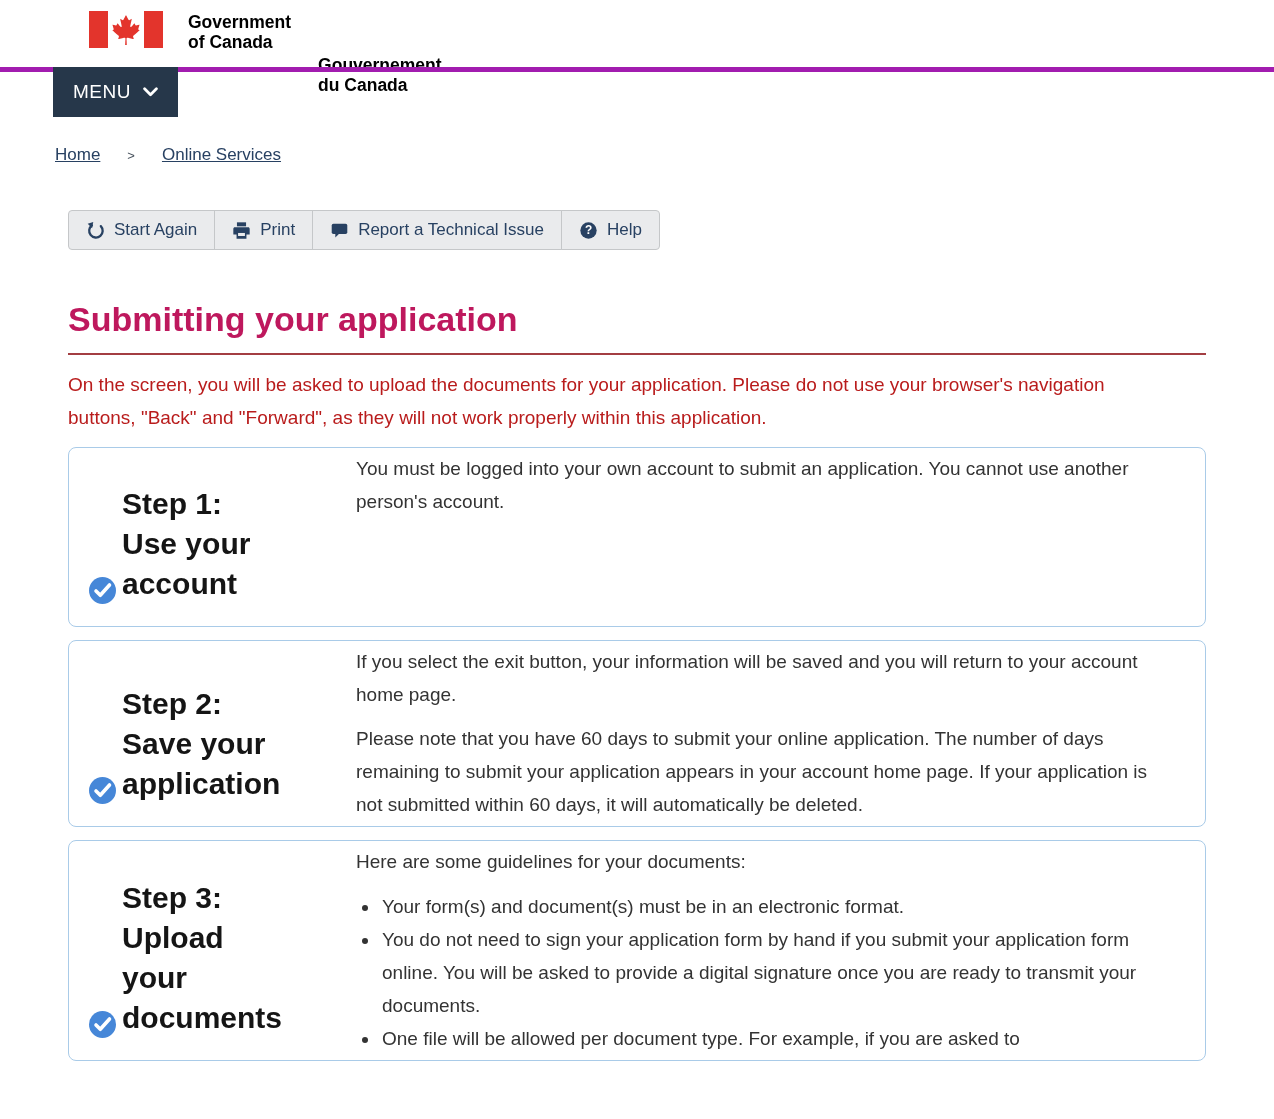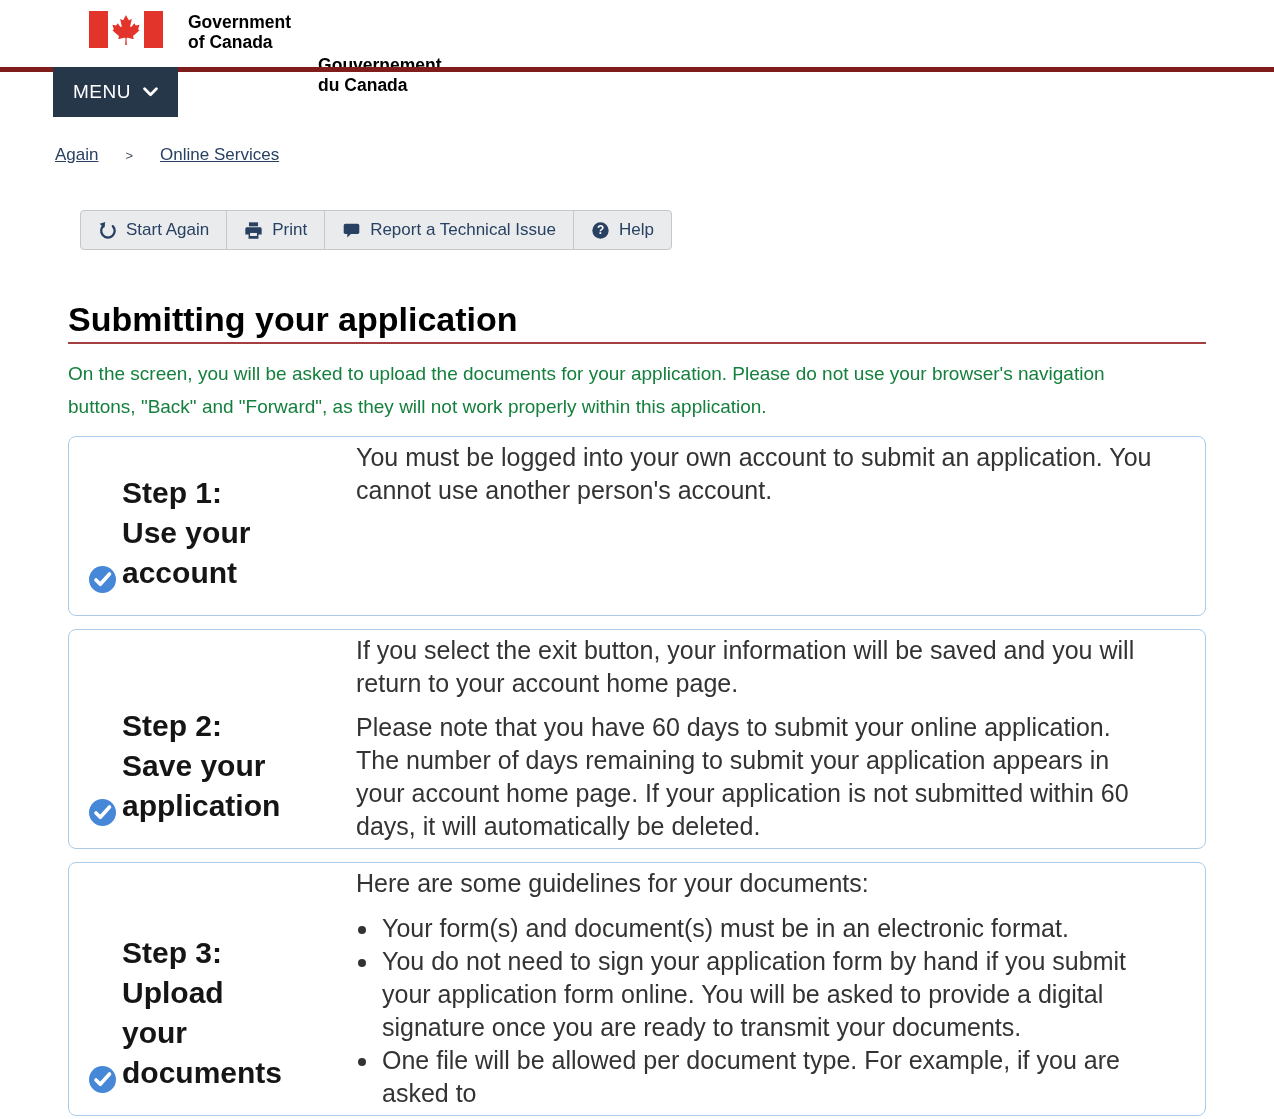--- a/index.html
+++ b/index.html
@@ -13,64 +13,64 @@
   
   .gc-header { height: 67px; padding: 11px 0 0 89px; display: flex; align-items: flex-start; }
   .flag { position: relative; width: 74px; height: 37px; background: #fff; flex: none; }
   .flag .bar { position: absolute; top: 0; width: 19px; height: 100%; background: #E3342C; }
   .flag .bar.left { left: 0; } .flag .bar.right { right: 0; }
   .flag svg { position: absolute; left: 50%; top: 50%; transform: translate(-50%,-50%); width: 30px; height: 30px; }
   .wordmark { font-weight: bold; font-size: 17.5px; line-height: 20px; color: #000; white-space: pre-line; margin-top: 1px; }
   .wordmark.en { margin-left: 25px; } .wordmark.fr { margin-left: 27px; margin-top: 44px; }
 
   
-  .menu-bar { position: relative; height: 5px; background: #7f1d1d; }
+  .menu-bar { position: relative; height: 5px; background: #a21caf; }
   .menu-btn {
     position: absolute; left: 53px; top: 0; width: 125px; height: 50px;
     background: #26374A; color: #fff; border: 0; cursor: pointer;
     font-family: inherit; font-size: 19px; letter-spacing: .5px;
     display: flex; align-items: center; justify-content: center; gap: 12px;
   }
 
   
   .breadcrumb { margin: 73px 0 0 55px; font-size: 17px; display: flex; align-items: center; gap: 27px; }
   .breadcrumb a { color: #284162; text-decoration: underline; cursor: pointer; }
   .breadcrumb .sep { font-size: 13px; color: #49535e; }
 
   
   .toolbar { margin: 45px 0 0 68px; display: inline-flex; }
   .tb-btn {
     height: 40px; padding: 0 17px; margin-left: -1px;
     background: #EAEBED; border: 1px solid #C5C7C9; color: #284162;
     font-family: inherit; font-size: 17px; cursor: pointer;
     display: flex; align-items: center; gap: 9px;
   }
-  .tb-btn:first-child { margin-left: 12px; border-radius: 4px 0 0 4px; justify-content: flex-end; }
+  .tb-btn:first-child { margin-left: 0; border-radius: 4px 0 0 4px; justify-content: flex-end; }
   .tb-btn:last-child { border-radius: 0 4px 4px 0; }
   .tb-btn svg { flex: none; }
 
   
   h1.page-title {
     margin: 50px 0 0 68px; width: 1138px;
-    font-size: 34px; font-weight: bold; color: #000000;
-    padding-bottom: 3px; border-bottom: 2px solid #A33E42;
+    font-size: 34px; font-weight: bold; color: #be185d;
+    padding-bottom: 14px; border-bottom: 2px solid #A33E42;
   }
-  p.intro { margin: 13px 0 0 68px; max-width: 1040px; font-size: 19px; line-height: 33px; color: #15803d; }
+  p.intro { margin: 13px 0 0 68px; max-width: 1040px; font-size: 19px; line-height: 33px; color: #b91c1c; }
 
   
   .step-card {
     margin: 0 0 13px 68px; width: 1138px;
     border: 1px solid #A9CBE8; border-radius: 8px; background: #fff;
     display: flex;
   }
   .step-card.first { margin-top: 13px; }
   .step-left { width: 287px; flex: none; padding: 36px 0 22px 20px; display: flex; align-items: flex-end; gap: 6px; }
   .check { flex: none; margin-top: 5px; width: 27px; height: 27px; }
   .step-heading { margin: 0; font-size: 30px; line-height: 40px; font-weight: bold; color: #151515; white-space: pre-line; }
-  .step-body { flex: 1; padding: 4px 52px 5px 0; font-size: 25px; line-height: 33px; color: #333; }
+  .step-body { flex: 1; padding: 4px 52px 5px 0; font-size: 19px; line-height: 33px; color: #333; }
   .step-body p { margin: 0 0 11px; }
   .step-body p:last-child { margin-bottom: 0; }
   .step-body ul { margin: 12px 0 0; padding-left: 24px; }
   .step-body li { padding-left: 2px; margin: 0; }
 </style>
 </head>
 <body>
 
 <header class="gc-header">
   <div class="flag">
@@ -89,21 +89,21 @@
 <div class="menu-bar">
   <button class="menu-btn">
     <span>MENU</span>
     <svg width="15" height="10" viewBox="0 0 14 9">
         <path d="M1.5 1.5 L7 7 L12.5 1.5" fill="none" stroke="#fff" stroke-width="2.6" stroke-linecap="round" stroke-linejoin="round"></path>
       </svg>
   </button>
 </div>
 
 <nav class="breadcrumb">
-  <a>Again</a>
+  <a>Home</a>
   <span class="sep">&gt;</span>
   <a>Online Services</a>
 </nav>
 
 <main>
 
   <div class="toolbar">
     <button class="tb-btn">
       <svg width="19" height="19" viewBox="0 0 20 20">
           <path d="M6.2 4.6 A7.1 7.1 0 1 0 15.6 5.4" fill="none" stroke="#284162" stroke-width="2.4" stroke-linecap="round"></path>

